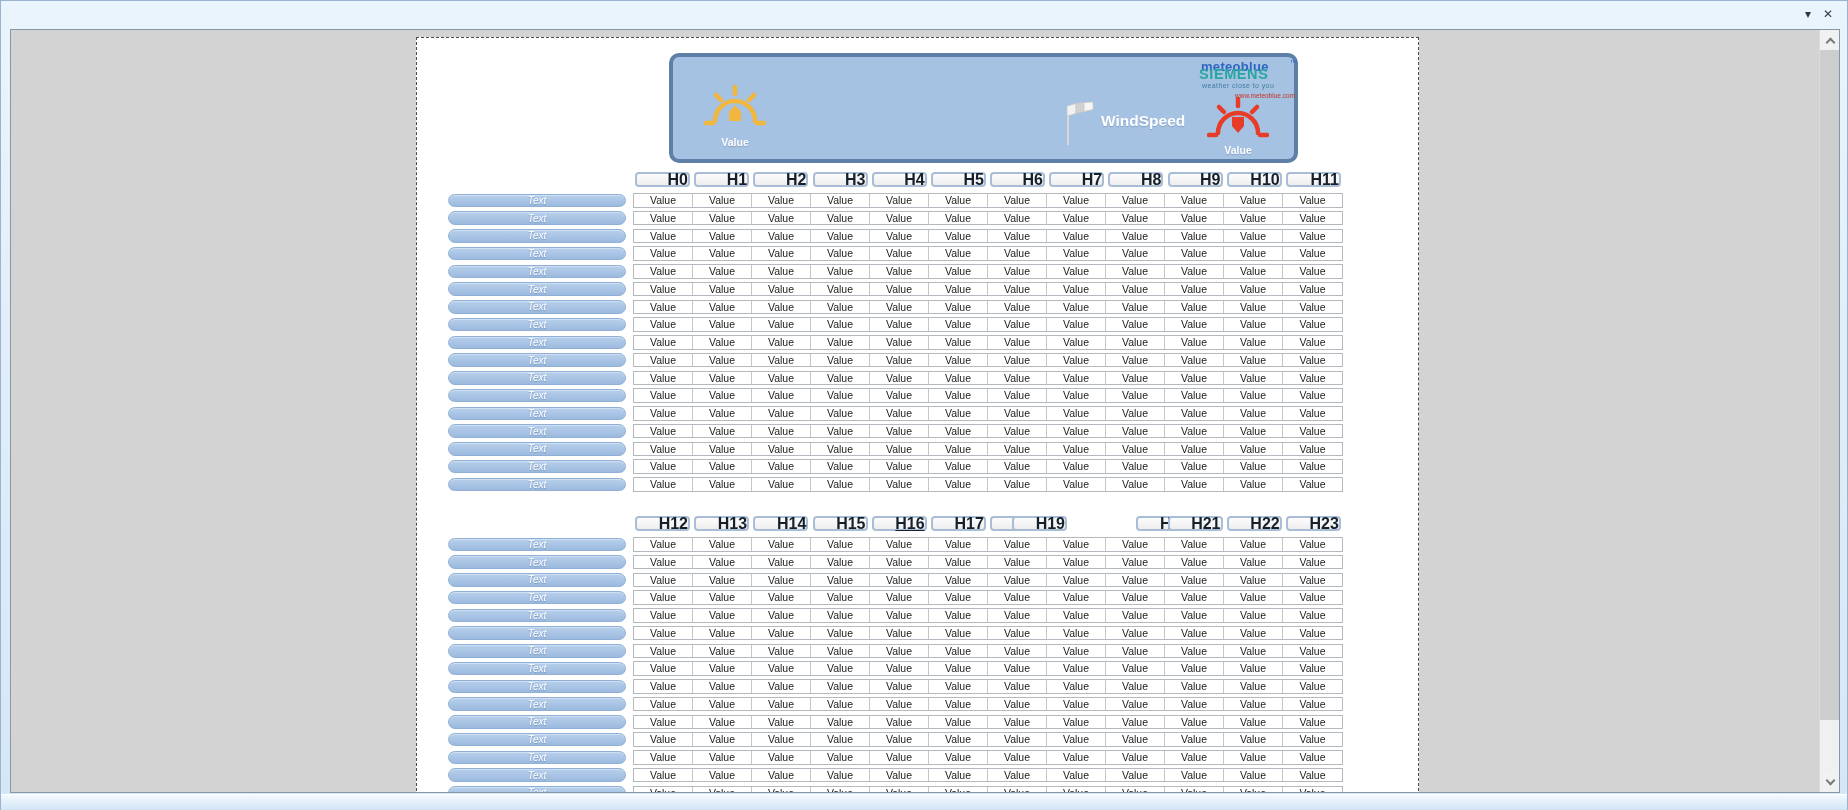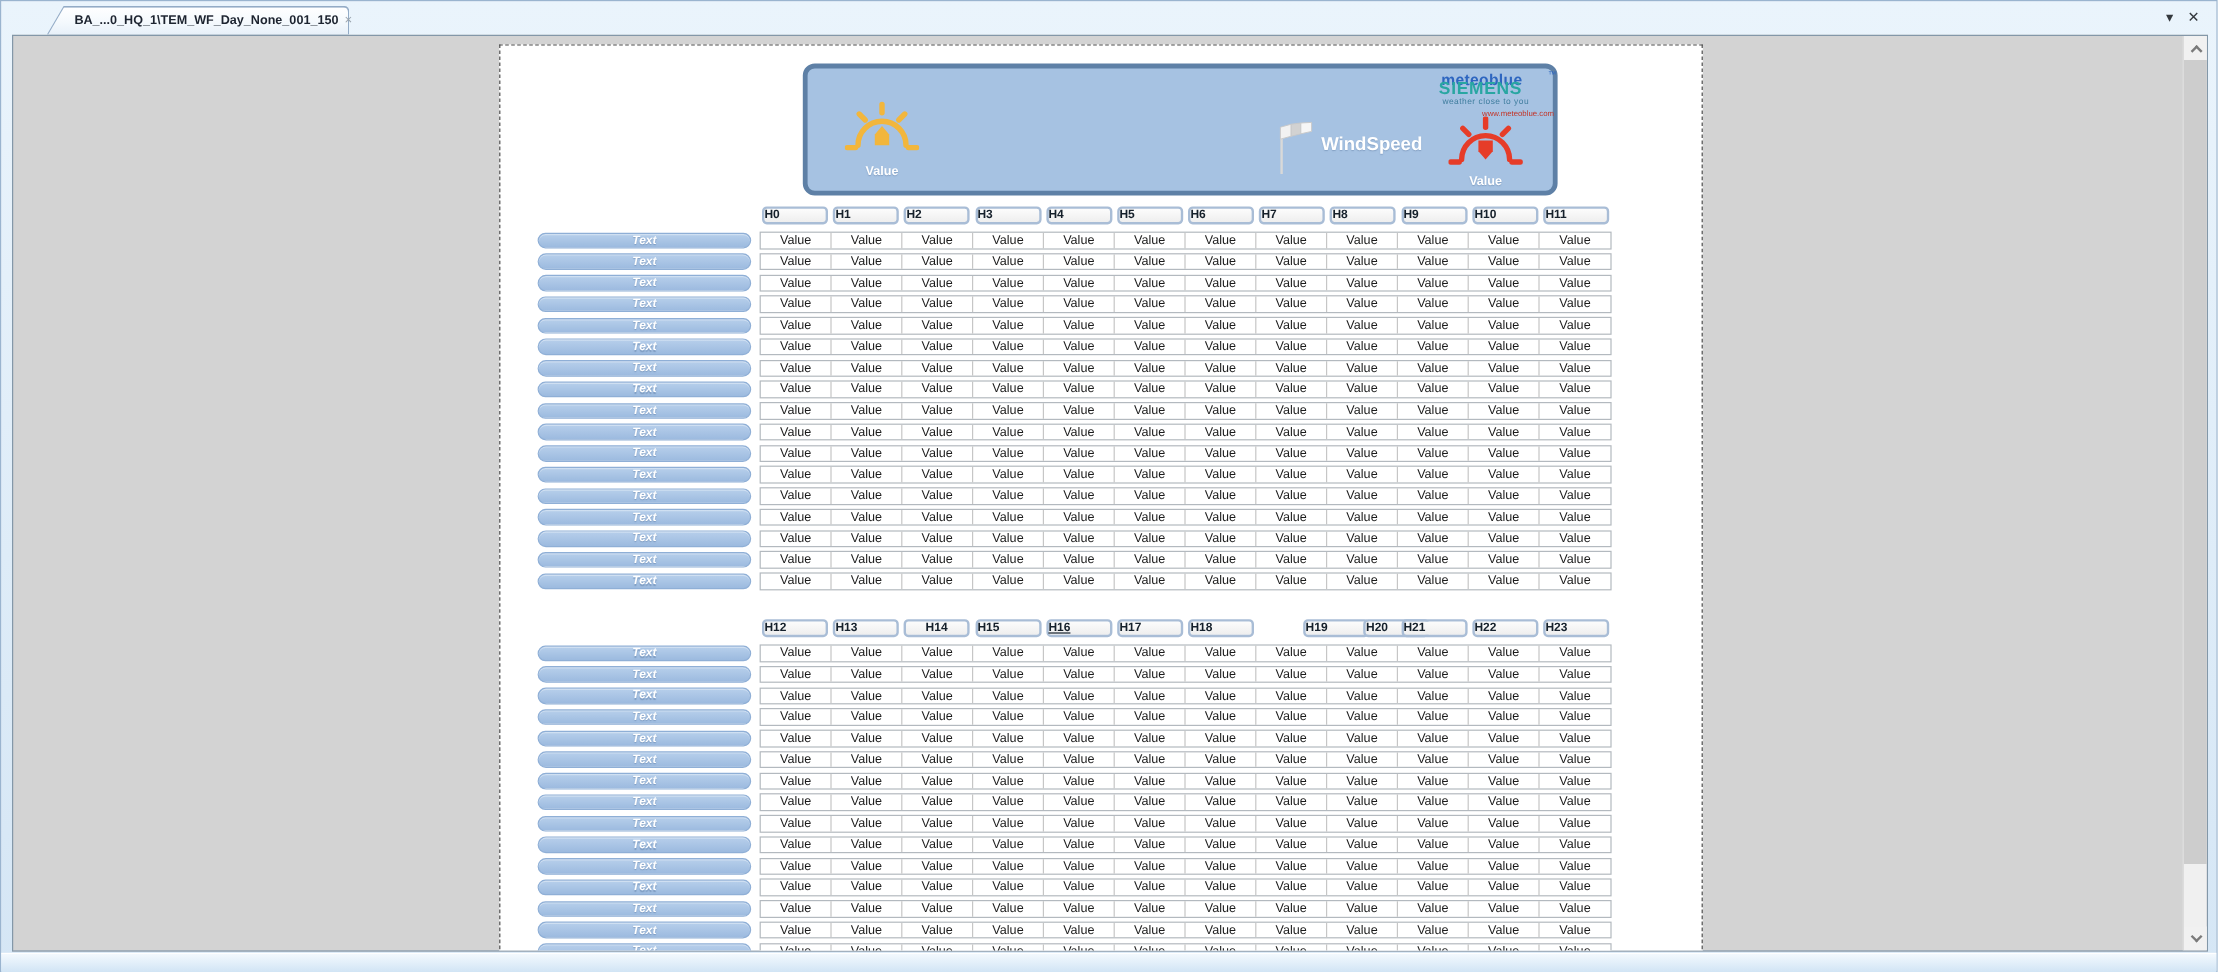--- a/index.html
+++ b/index.html
@@ -69,60 +69,45 @@
     letter-spacing:.4px; white-space:nowrap; }
   .logo .url { position:absolute; right:2px; top:33px; font-size:6.5px; color:#c23326; }
 
   
   .table-block { position:absolute; left:0; width:100%; }
   .table-block.t0 { top:134px; }
   .table-block.t1 { top:478px; }
   .hcell { position:absolute; top:0; width:55px; height:15px;
     border:2px solid #a9bdd6; border-radius:4px;
     background:linear-gradient(#fcfcfc,#eeeeee);
-    font-size:10px; font-weight:bold; color:#15202b; text-align:left;
+    font-size:16px; font-weight:bold; color:#15202b; text-align:right;
     line-height:12.5px; }
   .pill { position:absolute; left:31px; width:178px; height:13.5px; border-radius:7px;
     background:linear-gradient(#b7cfeb,#9cbadf); border:1px solid #8fafd6;
     display:flex; justify-content:center; align-items:center;
     box-shadow:inset 0 1px 0 rgba(255,255,255,.35); }
-  .pill span { color:#ffffff; font-size:10px; font-weight:bold; font-style:italic;
+  .pill span { color:#ffffff; font-size:10px; font-weight:normal; font-style:italic;
     text-shadow:0 1px 1px rgba(90,120,160,.55); }
   .vrow { position:absolute; left:216px; width:710px; height:14.5px;
     border:1px solid #b3b9bf; background:#ffffff; display:grid;
     grid-template-columns:repeat(12,1fr); }
   .vcell { border-right:1px solid #c6c6c6; font-size:10.5px; color:#1b1b1b;
     text-align:center; line-height:12px; overflow:hidden; }
   .vcell:last-child { border-right:none; }
 
   
   .bottomstrip { position:absolute; left:0; top:793px; width:100%; height:17px;
     background:linear-gradient(#f3f9fe,#cfe3f4); border-top:1px solid #ffffff; }
 </style>
 </head>
 <body>
 
 <div class="frame">
 
   <div class="tabbar">
-    <div class="tab">
-      <div class="tab-shape"></div>
-      <div class="tab-shape-inner"></div>
-      <div class="tab-content">
-        <svg width="13" height="16" viewBox="0 0 13 16">
-          <rect x="1" y="1" width="11" height="14" fill="#ffffff" stroke="#7b8794" stroke-width="1"></rect>
-          <line x1="3" y1="5" x2="10" y2="5" stroke="#9aa4ae" stroke-width="1"></line>
-          <line x1="3" y1="8" x2="10" y2="8" stroke="#9aa4ae" stroke-width="1"></line>
-          <line x1="3" y1="11" x2="10" y2="11" stroke="#9aa4ae" stroke-width="1"></line>
-          <rect x="3" y="3" width="3" height="9" fill="none" stroke="#5f6b77" stroke-width="1"></rect>
-        </svg>
-        <span class="tab-title">BA_...0_HQ_1\TEM_WF_Day_None_001_150</span>
-        <span class="tab-close">×</span>
-      </div>
-    </div>
     <div class="win-controls">
       <span>▾</span>
       <span>✕</span>
     </div>
   </div>
 
   <div class="main">
 
     <div class="page">
 
@@ -482,21 +467,21 @@
           </div>
         </div>
       <div class="table-block t1">
           <div class="hcell" style="left: 218px;">H12</div>
           <div class="hcell" style="left: 277.17px;">H13</div>
           <div class="hcell" style="left: 336.34px; padding-left: 16px;">H14</div>
           <div class="hcell" style="left: 395.51px;">H15</div>
           <div class="hcell" style="left: 454.68px; text-decoration: underline;">H16</div>
           <div class="hcell" style="left: 513.85px;">H17</div>
           <div class="hcell" style="left: 573.02px;">H18</div>
-          <div class="hcell" style="left: 669px;">H19</div>
+          <div class="hcell" style="left: 595px;">H19</div>
           <div class="hcell" style="left: 691.36px; margin-left: 28px;">H20</div>
           <div class="hcell" style="left: 750.53px;">H21</div>
           <div class="hcell" style="left: 809.7px;">H22</div>
           <div class="hcell" style="left: 868.87px;">H23</div>
           <div class="pill" style="top: 21.5px;">
             <span>Text</span>
           </div>
           <div class="vrow" style="top: 21px;">
             <div class="vcell">Value</div>
             <div class="vcell">Value</div>

